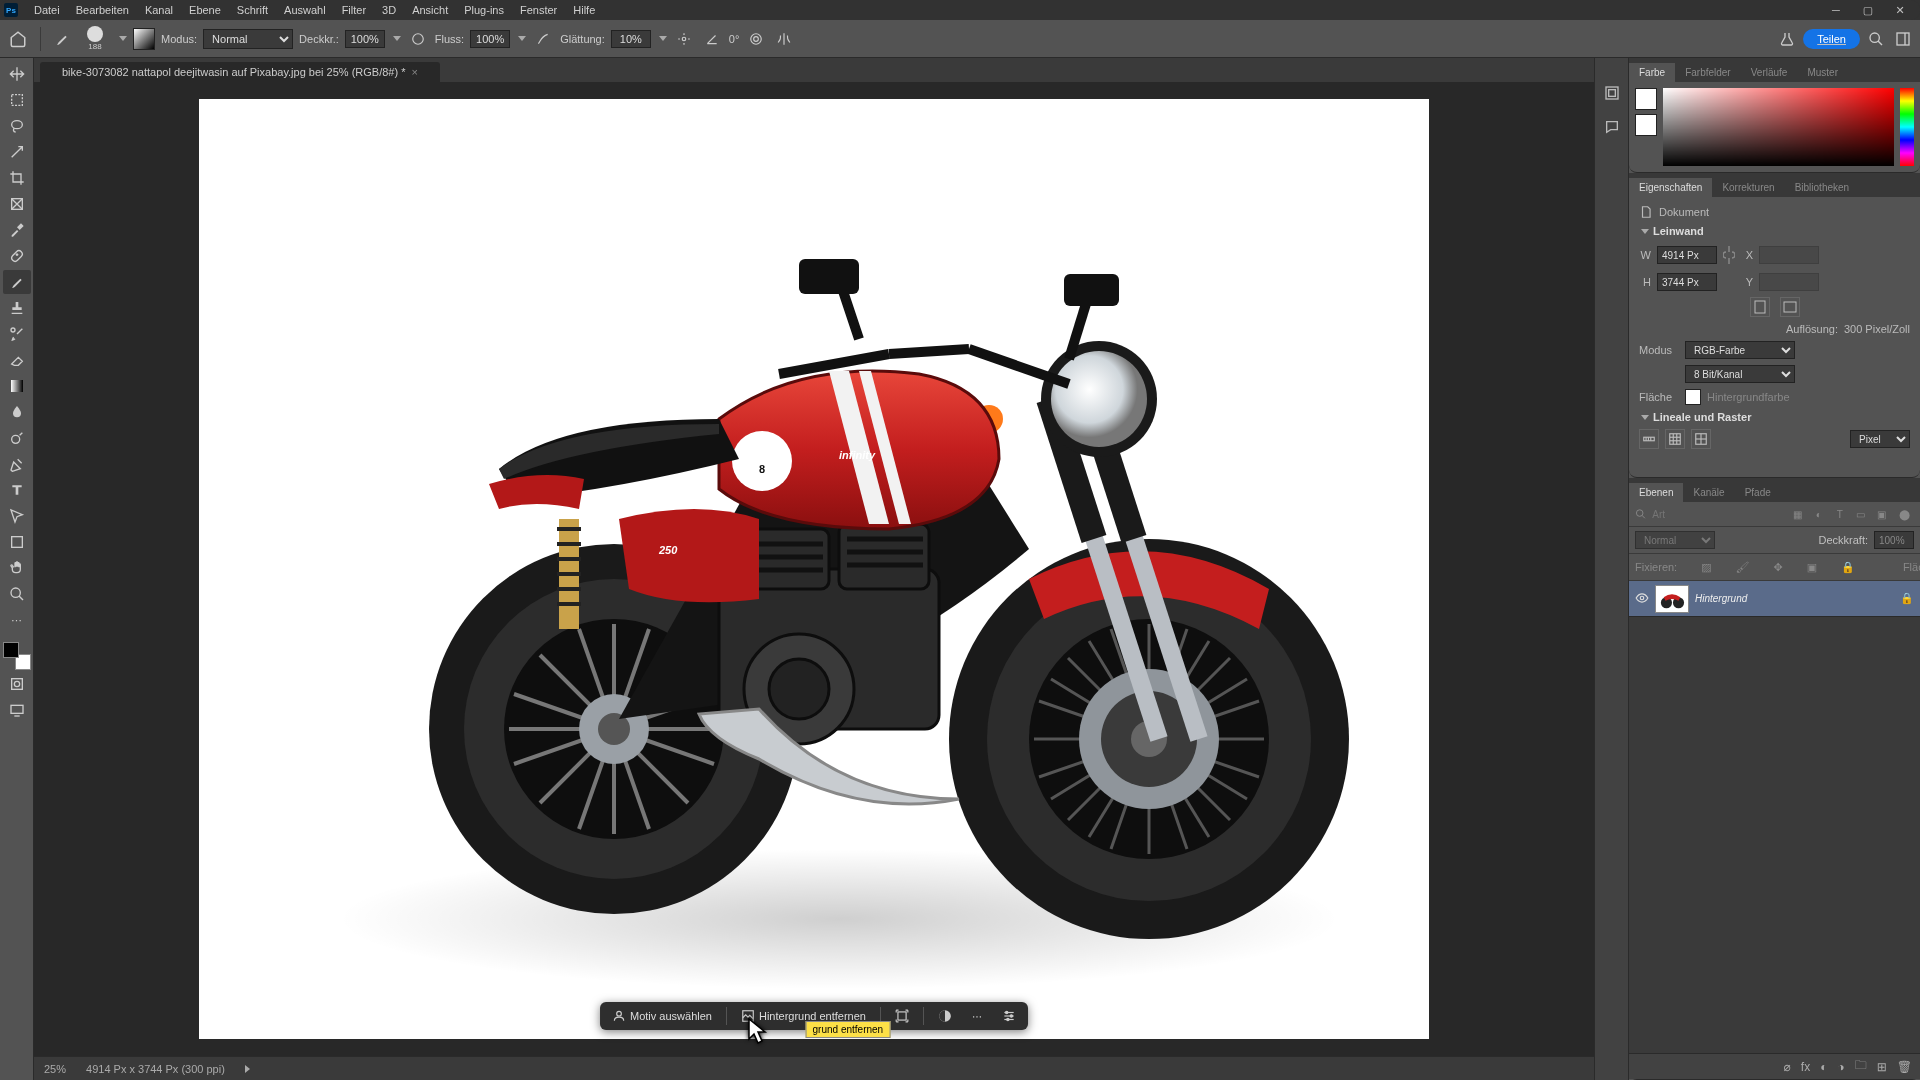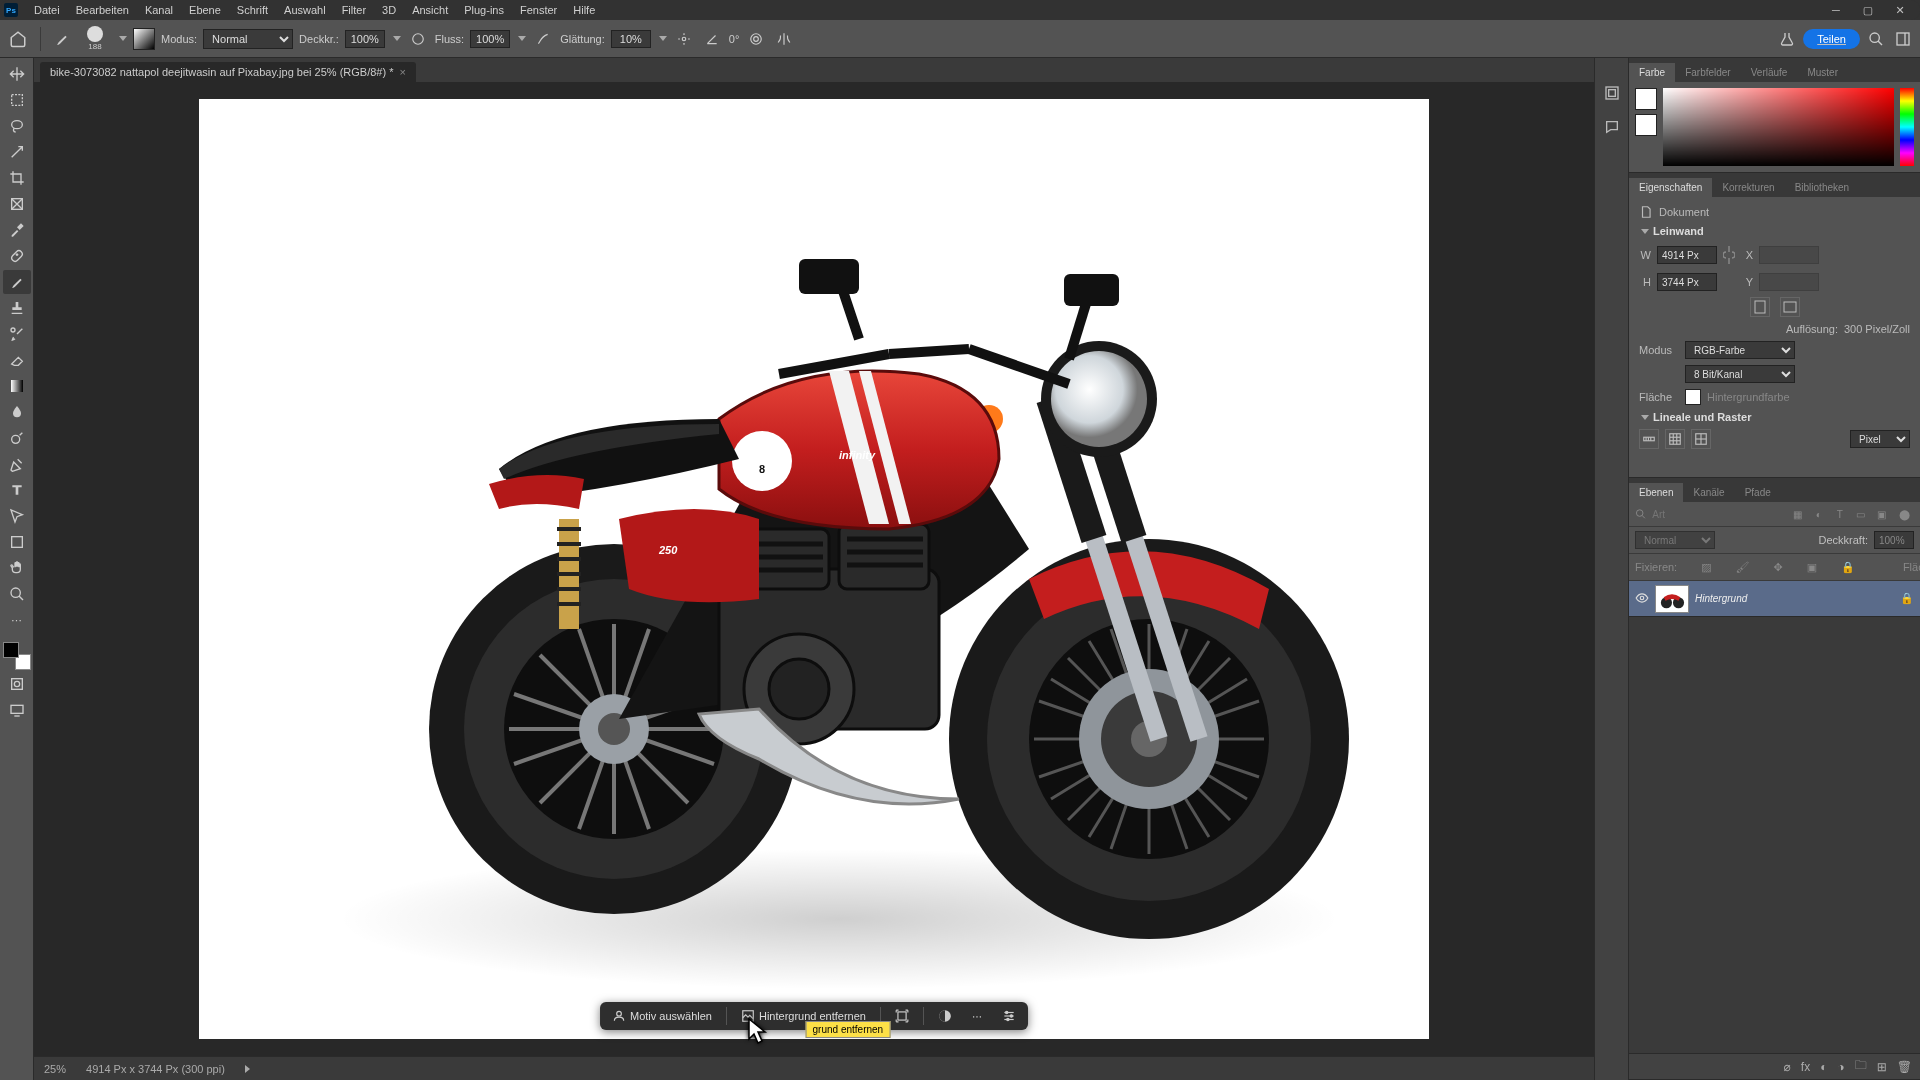--- a/index.html
+++ b/index.html
@@ -35,41 +35,41 @@
 .lefttools { width: 34px; background: #535353; border-right: 1px solid #2a2a2a; display: flex; flex-direction: column; align-items: center; padding-top: 4px; gap: 2px; }
 .lefttools .tool { width: 28px; height: 24px; display: flex; align-items: center; justify-content: center; color: #ccc; border-radius: 2px; position: relative; }
 .lefttools .tool.sel { background: #3a3a3a; }
 .lefttools .colors { margin-top: 8px; position: relative; width: 28px; height: 28px; }
 .lefttools .fg { position: absolute; top: 0; left: 0; width: 16px; height: 16px; background: #000; border: 1px solid #888; }
 .lefttools .bg { position: absolute; bottom: 0; right: 0; width: 16px; height: 16px; background: #fff; border: 1px solid #888; }
 
 
 .docarea { flex: 1; display: flex; flex-direction: column; background: #282828; overflow: hidden; }
 .doctabs { height: 24px; background: #3a3a3a; display: flex; align-items: flex-end; padding-left: 6px; }
-.doctab { background: #282828; color: #ccc; padding: 4px 10px; font-size: 10px; display: flex; align-items: center; gap: 6px; border-top-left-radius: 3px; border-top-right-radius: 3px; justify-content: flex-end; }
+.doctab { background: #282828; color: #ccc; padding: 4px 22px; font-size: 10px; display: flex; align-items: center; gap: 6px; border-top-left-radius: 3px; border-top-right-radius: 3px; justify-content: flex-end; }
 .doctab .close { color: #888; }
 .canvas-container { flex: 1; display: flex; align-items: center; justify-content: center; background: #282828; position: relative; overflow: hidden; }
 .canvas { background: #fff; width: 1230px; height: 940px; position: relative; display: flex; align-items: center; justify-content: center; }
 .canvas svg { width: 100%; height: 100%; }
 
 
 .ctxbar { position: absolute; bottom: 26px; left: 50%; transform: translateX(-50%); background: #2e2e2e; border-radius: 6px; padding: 4px 6px; display: flex; align-items: center; gap: 8px; box-shadow: 0 2px 10px rgba(0,0,0,.5); }
 .ctxbar .ctx-btn { display: flex; align-items: center; gap: 4px; color: #ddd; padding: 3px 6px; font-size: 10px; }
 .ctxbar .ctx-sep { width: 1px; height: 18px; background: #555; }
 .tooltip { position: absolute; bottom: -8px; left: 50%; transform: translateX(-10%); background: #fde047; color: #000; padding: 2px 6px; font-size: 10px; border: 1px solid #888; white-space: nowrap; }
 
 .statusbar { height: 24px; border-top: 1px solid #2a2a2a; display: flex; align-items: center; padding: 0 10px; gap: 20px; font-size: 10px; color: #aaa; background: #3a3a3a; }
 .statusbar .spacer { flex: 1; }
 
 
 .rightcol { width: 34px; background: #424242; border-left: 1px solid #2a2a2a; display: flex; flex-direction: column; align-items: center; padding-top: 24px; gap: 12px; }
 .rightcol .ic { width: 22px; height: 22px; display: flex; align-items: center; justify-content: center; color: #bbb; }
 
 .panels { width: 292px; background: #535353; border-left: 1px solid #2a2a2a; display: flex; flex-direction: column; }
-.panel { border-bottom: 1px solid #2a2a2a; }
+.panel { border-bottom: 1px solid #2a2a2a; border-radius: 8px; }
 .panel-tabs { display: flex; background: #383838; height: 24px; align-items: flex-end; }
 .panel-tab { padding: 4px 10px; color: #888; font-size: 10px; cursor: pointer; }
 .panel-tab.active { background: #535353; color: #ddd; }
 
 
 .color-body { height: 90px; padding: 6px; display: flex; gap: 6px; }
 .swatches { display: flex; flex-direction: column; gap: 4px; }
 .swatch { width: 22px; height: 22px; border: 1px solid #222; }
 .picker-grad { flex: 1; background: linear-gradient(to right, #fff, #f00), linear-gradient(to top, #000, transparent); background-blend-mode: multiply; position: relative; }
 .hue-strip { width: 14px; background: linear-gradient(to bottom, #f00, #ff0, #0f0, #0ff, #00f, #f0f, #f00); }

